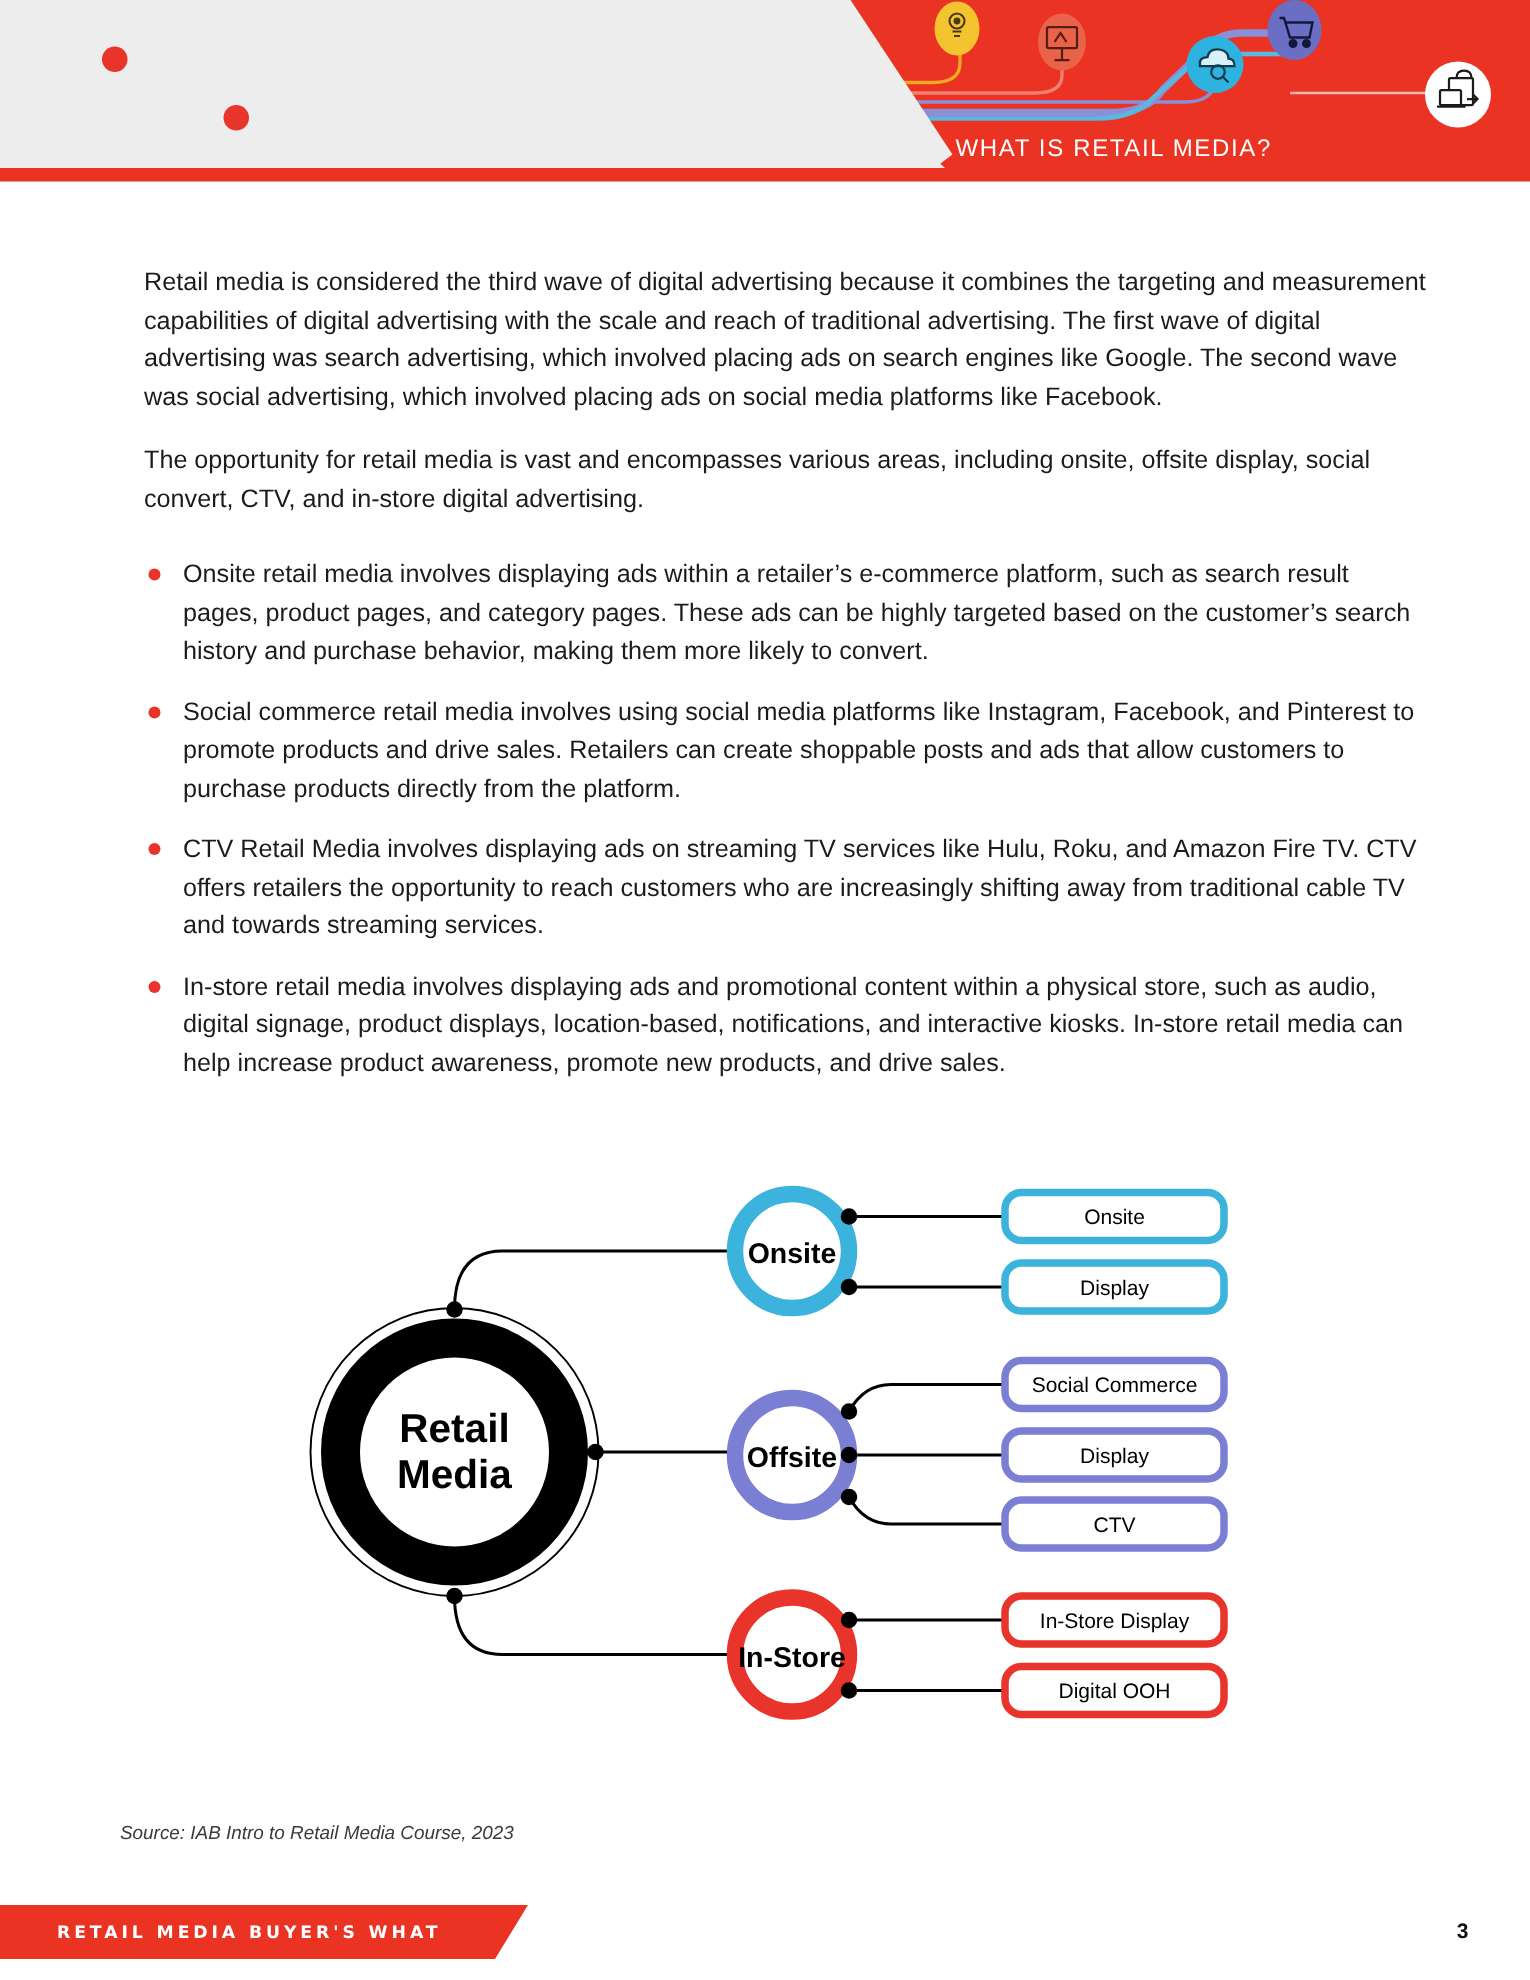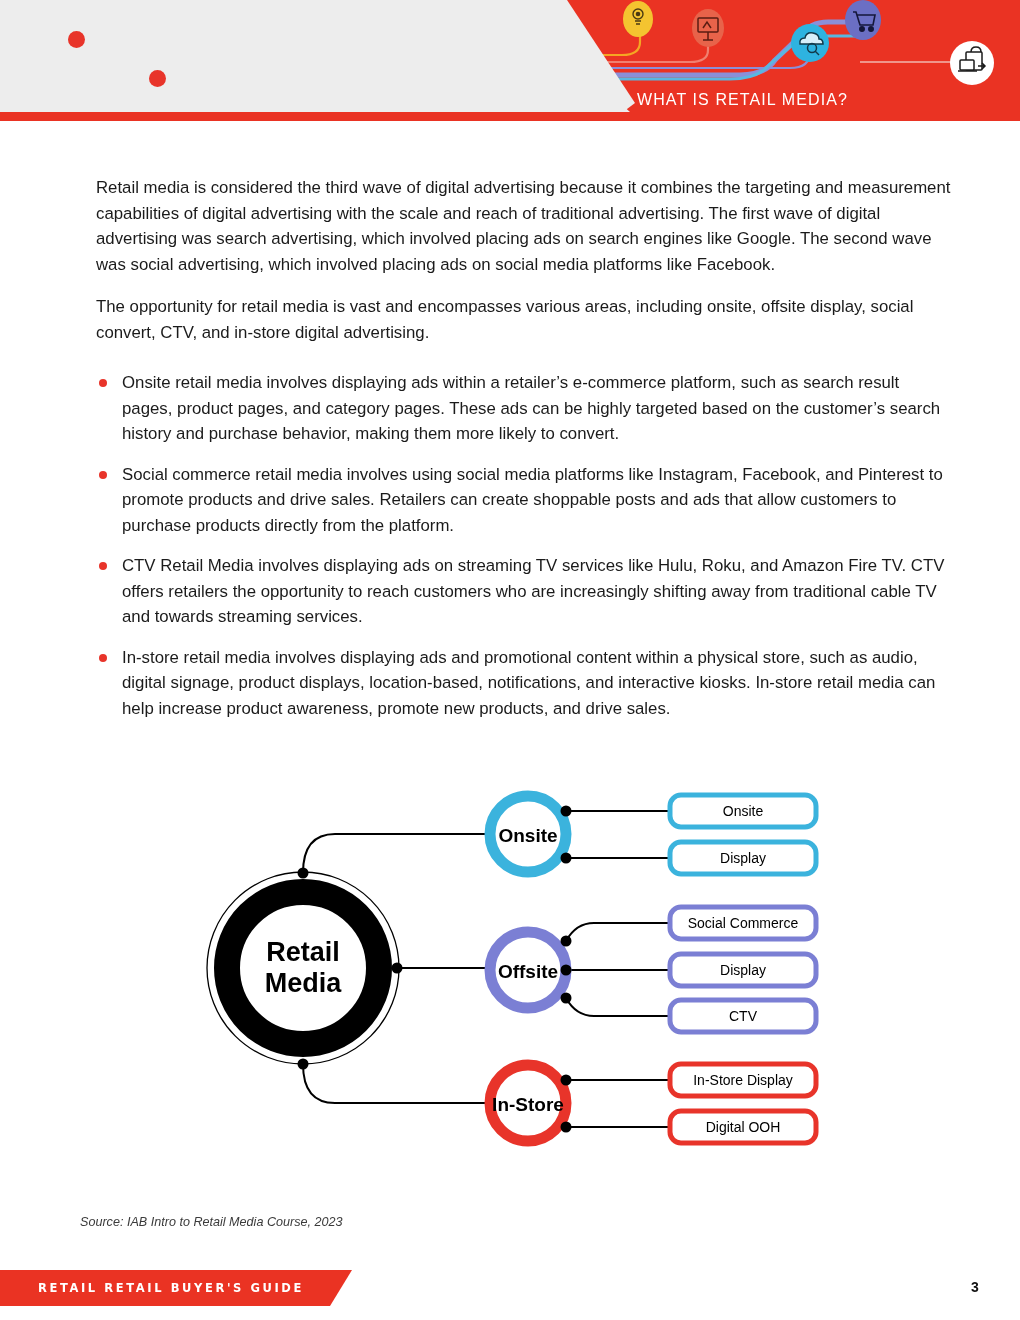--- a/index.html
+++ b/index.html
@@ -282,17 +282,17 @@
         <rect x="480" y="333" width="146" height="32" rx="11" fill="#fff" stroke="#e8342a" stroke-width="5"></rect>
         <text x="553" y="354" text-anchor="middle" font-family="Liberation Sans, sans-serif" font-size="14" fill="#000">Digital OOH</text>
       </g>
     </svg>
   </div>
 
   <div class="source">Source: IAB Intro to Retail Media Course, 2023</div>
 
   <div class="footer">
     <div class="footer-banner"></div>
-    <div class="footer-label">RETAIL RETAIL BUYER'S GUIDE</div>
+    <div class="footer-label">RETAIL MEDIA BUYER'S WHAT</div>
     <div class="footer-page">3</div>
   </div>
 
 </div>
 
 </body></html>

